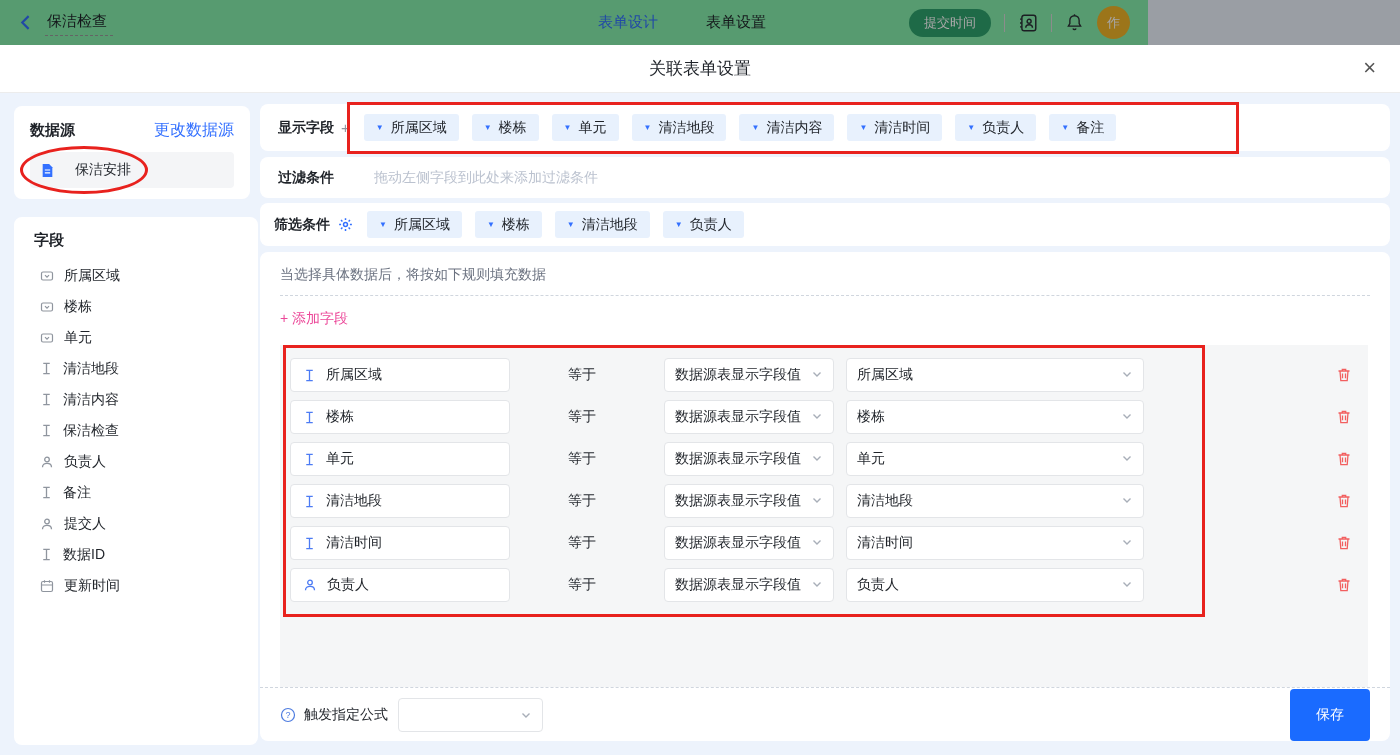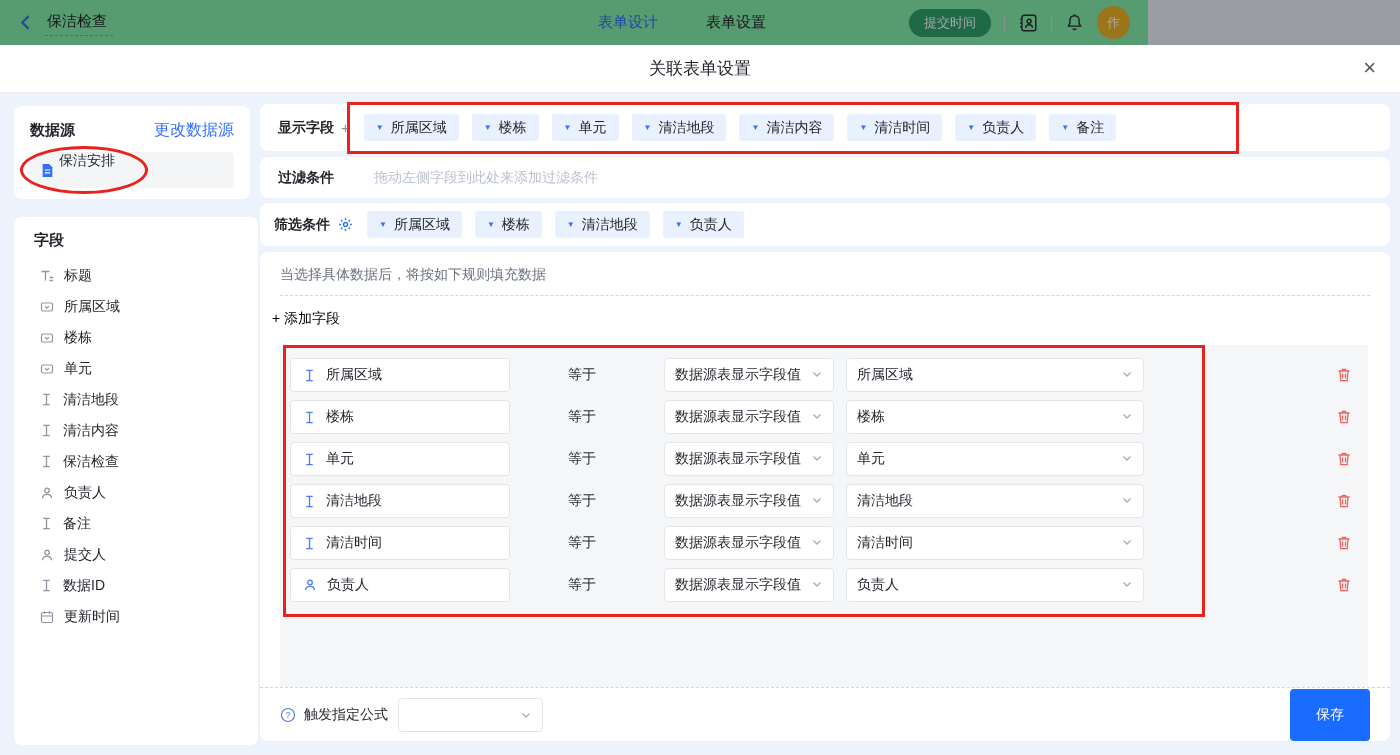--- a/index.html
+++ b/index.html
@@ -40,21 +40,21 @@
   .modal-title { font-size:17px; }
   .modal-close { position:absolute; right:24px; top:8px; font-size:22px; color:#555;
     cursor:pointer; line-height:30px; }
   
   .card { position:absolute; background:#fff; border-radius:8px; }
   .card-ds { left:14px; top:106px; width:236px; height:93px; padding:14px 16px; }
   .ds-head { display:flex; align-items:center; justify-content:space-between; }
   .ds-title { font-size:15px; font-weight:bold; }
   .link-blue { color:#3370ff; font-size:16px; cursor:pointer; }
   .ds-row { margin-top:11px; background:#f4f5f7; border-radius:4px; height:36px;
-    display:flex; gap:4px; padding:0 10px;font-family:Liberation Mono, monospace; }
+    display:flex; align-items:center; gap:20px; padding:0 10px;font-family:Liberation Mono, monospace; }
   .card-fields { left:14px; top:217px; width:244px; height:528px; padding:14px 20px; }
   .fields-title { font-size:15px; font-weight:bold; margin-bottom:10px; }
   .side-field { height:31px; display:flex; align-items:center; gap:10px; padding-left:6px;
     color:#1f2329; cursor:grab; }
   .side-field .f-icon { color:#8f959e; display:flex; align-items:center; }
   
   .card-display { left:260px; top:104px; width:1130px; height:47px; display:flex;
     align-items:center; padding:0 18px; }
   .sec-label { font-weight:bold; font-size:14px; white-space:nowrap; }
   .plus-gray { color:#8f959e; margin:0 14px 0 7px; font-size:15px; }
@@ -64,21 +64,21 @@
   .tag .caret { color:#3370ff; font-size:8px; }
   .card-filter { left:260px; top:157px; width:1130px; height:41px; display:flex;
     align-items:center; padding:0 18px; }
   .placeholder { color:#bbc2cf; margin-left:40px; }
   .card-screen { left:260px; top:203px; width:1130px; height:43px; display:flex;
     align-items:center; padding:0 14px; }
   .gear { margin:0 14px 0 8px; display:flex; align-items:center; cursor:pointer; }
   .card-main { left:260px; top:252px; width:1130px; height:489px; }
   .hint { position:absolute; left:20px; top:14px; color:#6b7280; }
   .dash1 { position:absolute; left:20px; right:20px; top:43px; border-top:1px dashed #d0d6de; }
-  .add-field { position:absolute; left:12px; top:58px; color:#000000; cursor:pointer;text-align:right; }
+  .add-field { position:absolute; left:20px; top:58px; color:#ec4899; cursor:pointer;text-align:right; }
   .gray-zone { position:absolute; left:20px; top:93px; width:1088px; height:342px;
     background:#f5f6f7; padding-top:13px; }
   .rule-row { display:flex; align-items:center; height:34px; margin:0 16px 8px 10px; }
   .box { background:#fff; border:1px solid #e3e5e8; border-radius:4px; height:34px;
     display:flex; align-items:center; }
   .rule-field { width:220px; padding:0 12px; gap:10px; cursor:text; }
   .rule-field .f-icon { color:#4c7bf4; display:flex; align-items:center; }
   .rule-op { margin-left:58px; width:32px; }
   .rule-src { margin-left:64px; width:170px; padding:0 10px; justify-content:space-between; cursor:pointer; }
   .rule-tgt { margin-left:12px; width:298px; padding:0 10px; justify-content:space-between; cursor:pointer; }
@@ -155,28 +155,20 @@
     </span>
     <span>保洁安排</span>
   </div>
 </div>
 
 <div class="card card-fields">
   <div class="fields-title">字段</div>
   <div id="side-fields">
       <div class="side-field">
         <span class="f-icon">
-          <svg width="14" height="14" viewBox="0 0 14 14" fill="none" stroke="currentColor" stroke-width="1.3">
-            <path d="M1.5 2.5h8M5.5 2.5v9M9.5 8.5H13M9.5 11.5H13"></path>
-          </svg>
-        </span>
-        <span>标题</span>
-      </div>
-      <div class="side-field">
-        <span class="f-icon">
           <svg width="14" height="14" viewBox="0 0 14 14" fill="none" stroke="currentColor" stroke-width="1.2">
             <rect x="1.5" y="3" width="11" height="8" rx="1.5"></rect>
             <path d="M5 6.2 7 8.2l2-2"></path>
           </svg>
         </span>
         <span>所属区域</span>
       </div>
       <div class="side-field">
         <span class="f-icon">
           <svg width="14" height="14" viewBox="0 0 14 14" fill="none" stroke="currentColor" stroke-width="1.2">

